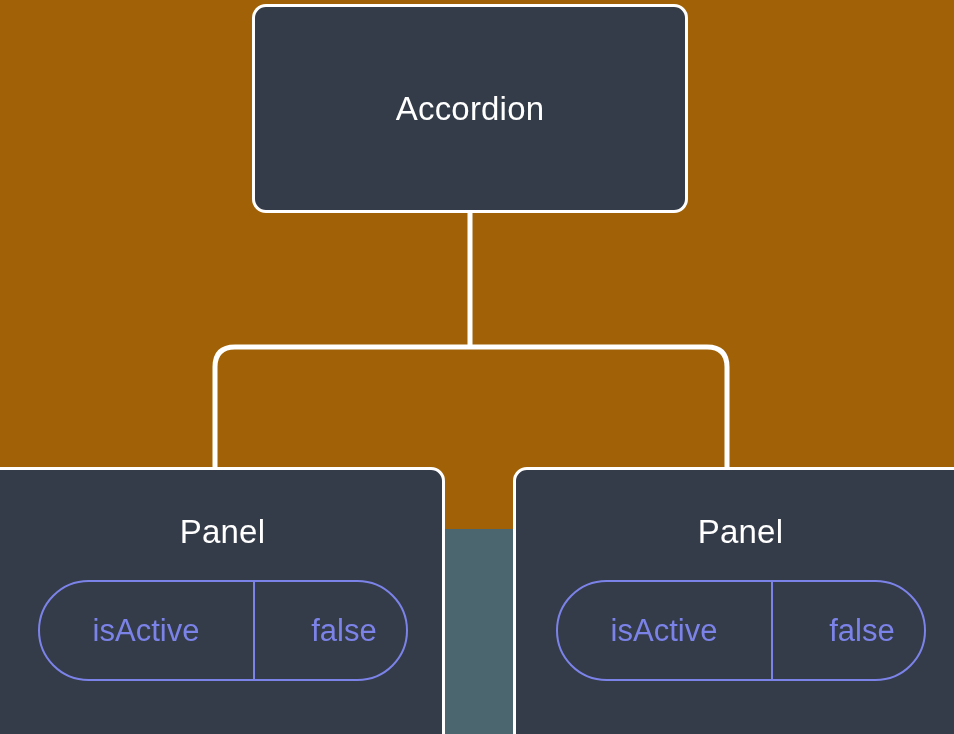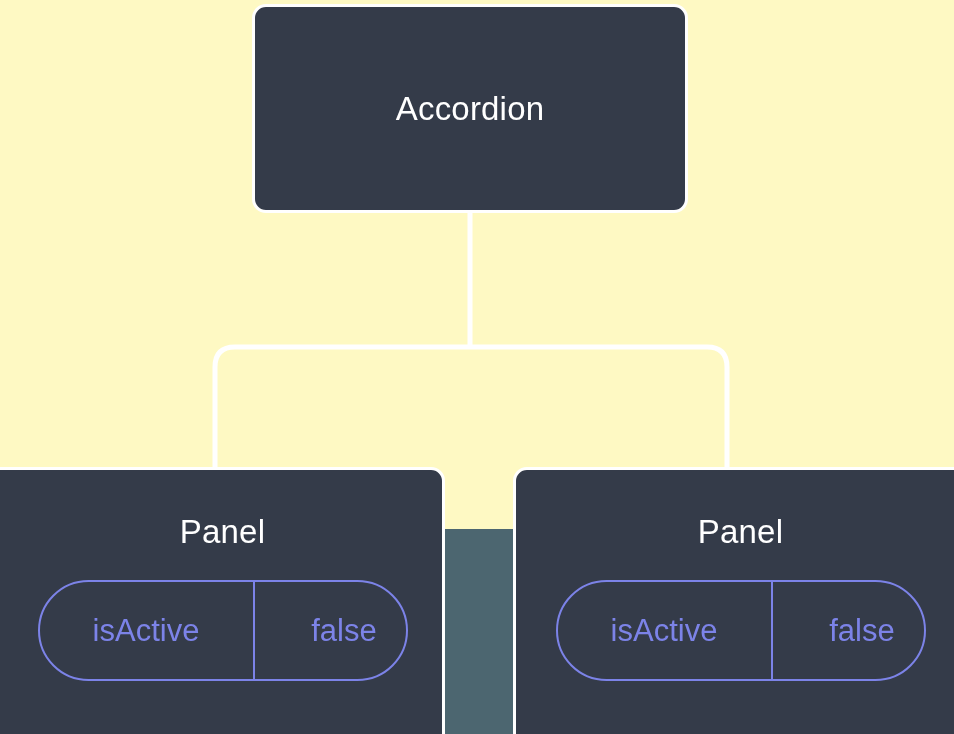--- a/index.html
+++ b/index.html
@@ -12,21 +12,21 @@
     height: 734px;
     background: #4c6670;
     font-family: "Liberation Sans", sans-serif;
     overflow: hidden;
   }
 
   #stage {
     position: relative;
     width: 954px;
     height: 529px;
-    background: #fef9c3;
+    background: #a16207;
   }
 
   
   #edges {
     position: absolute;
     left: 0;
     top: 0;
     width: 954px;
     height: 734px;
     z-index: 1;

